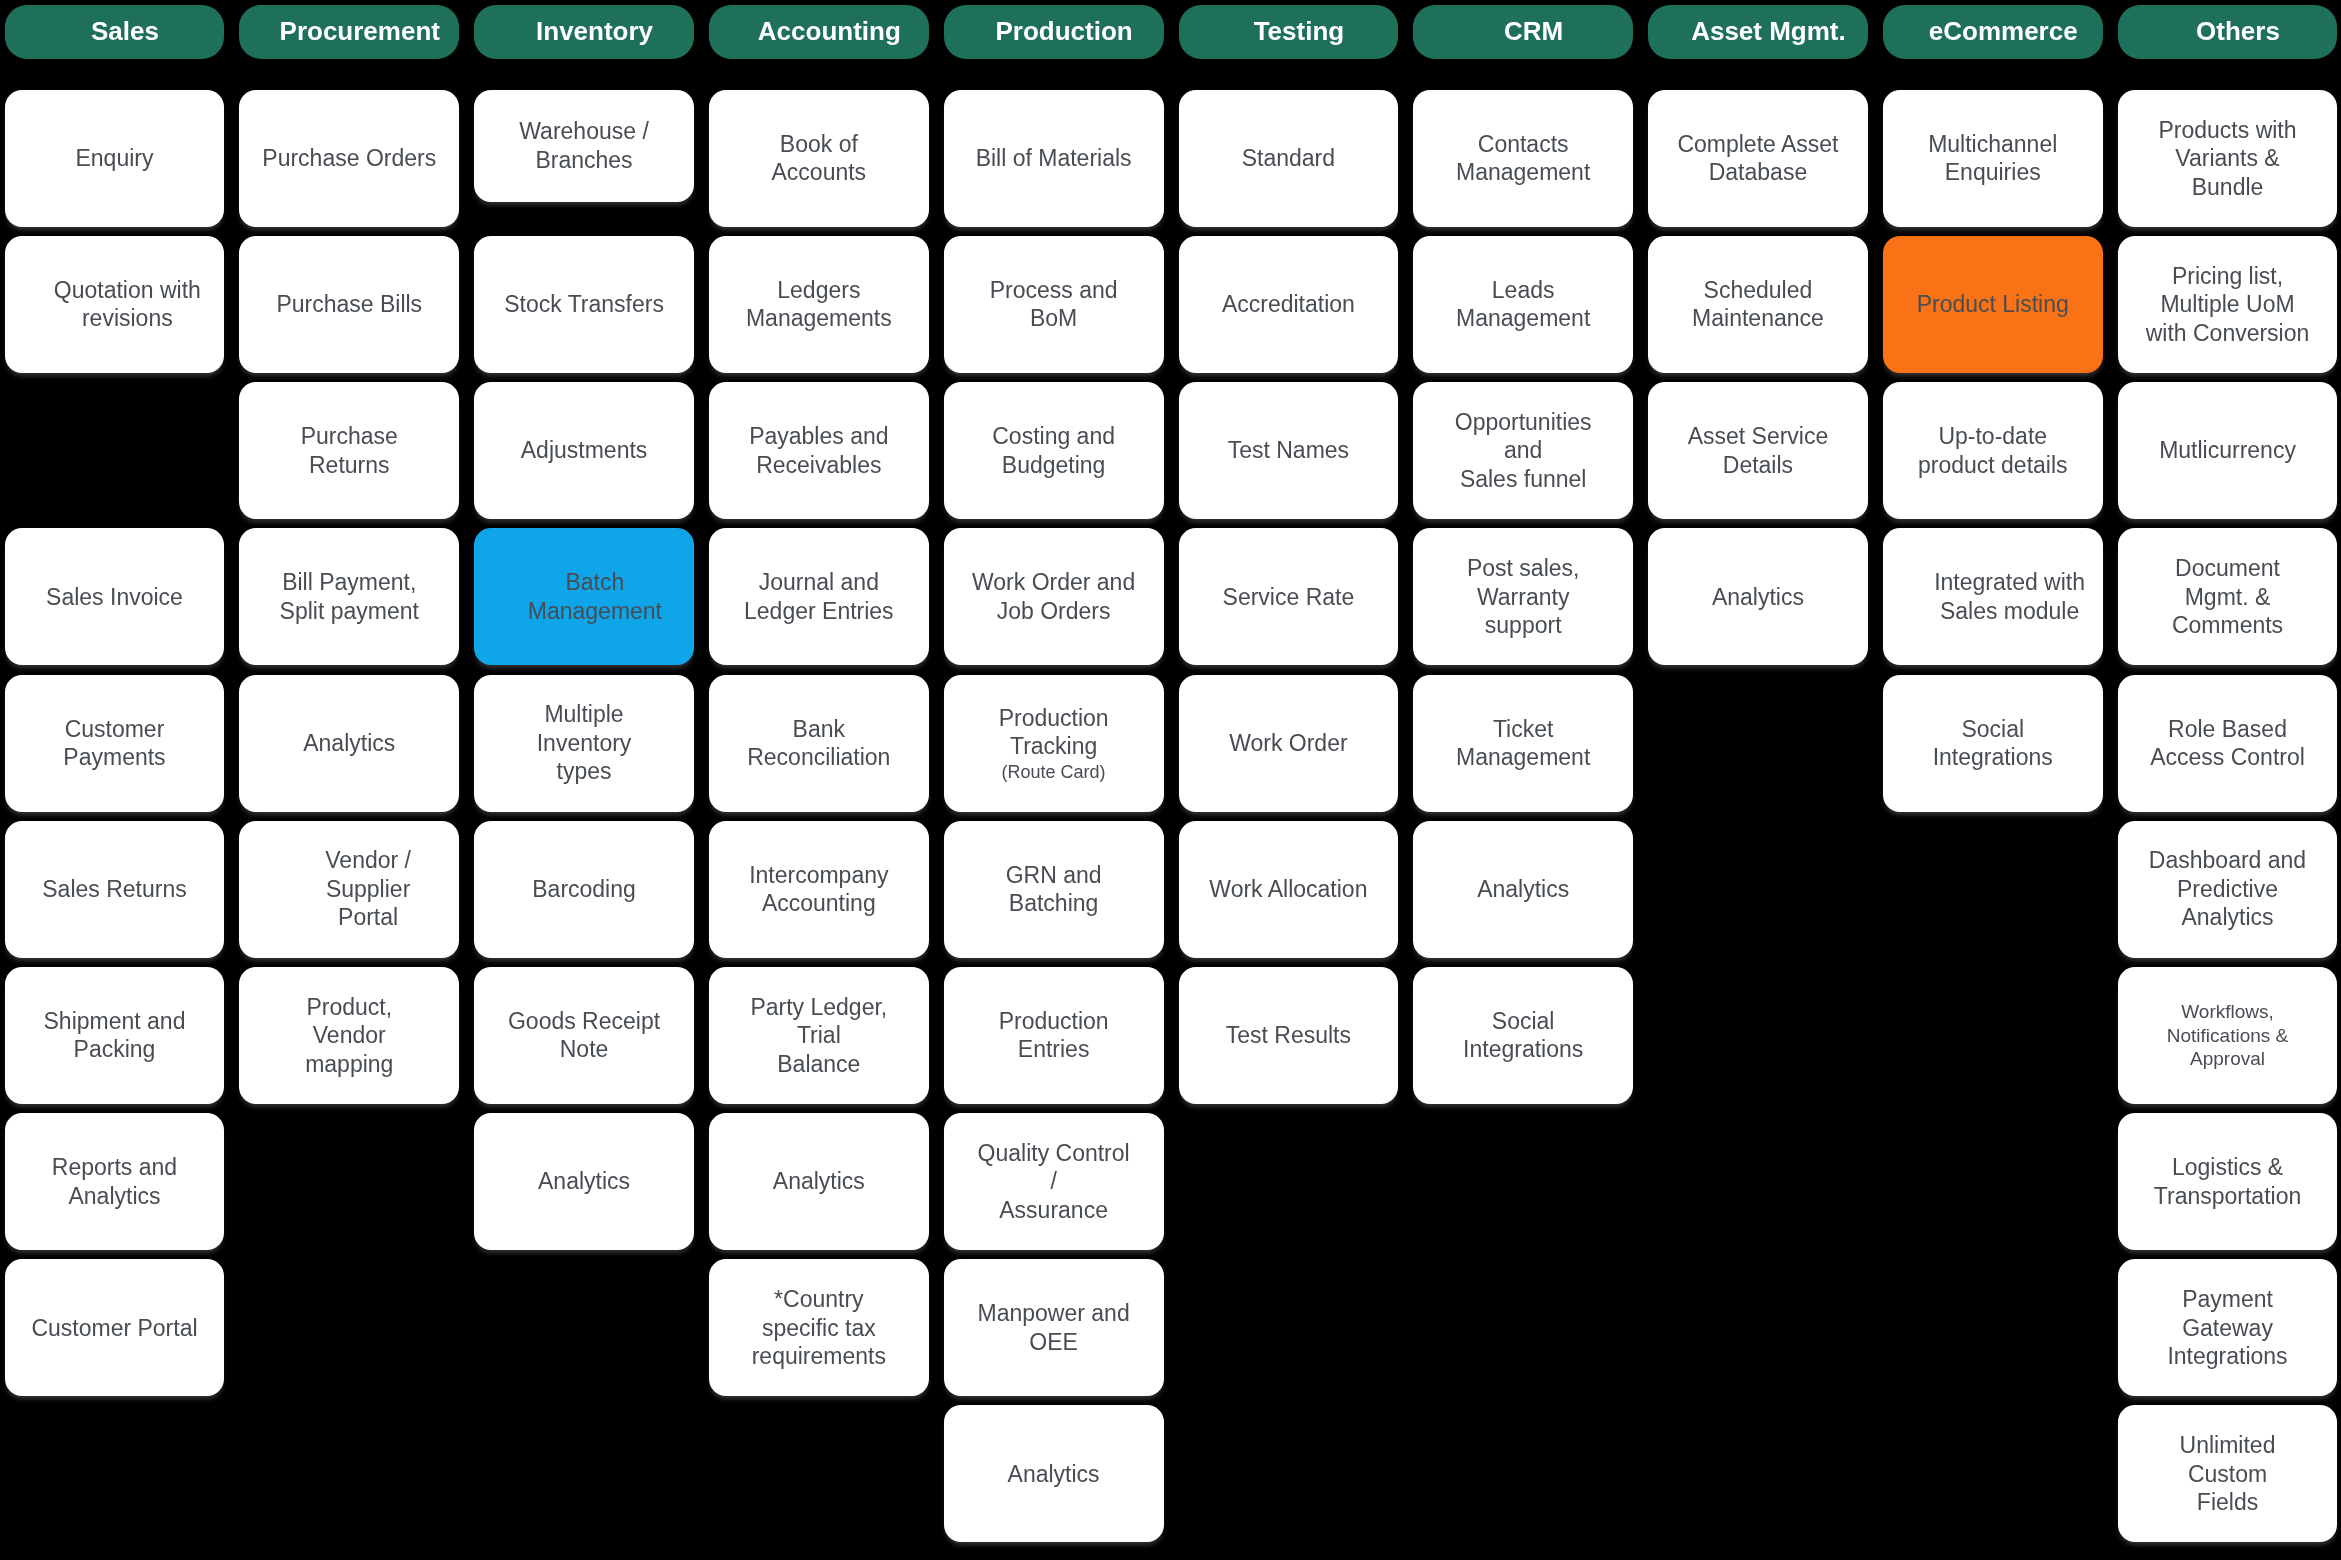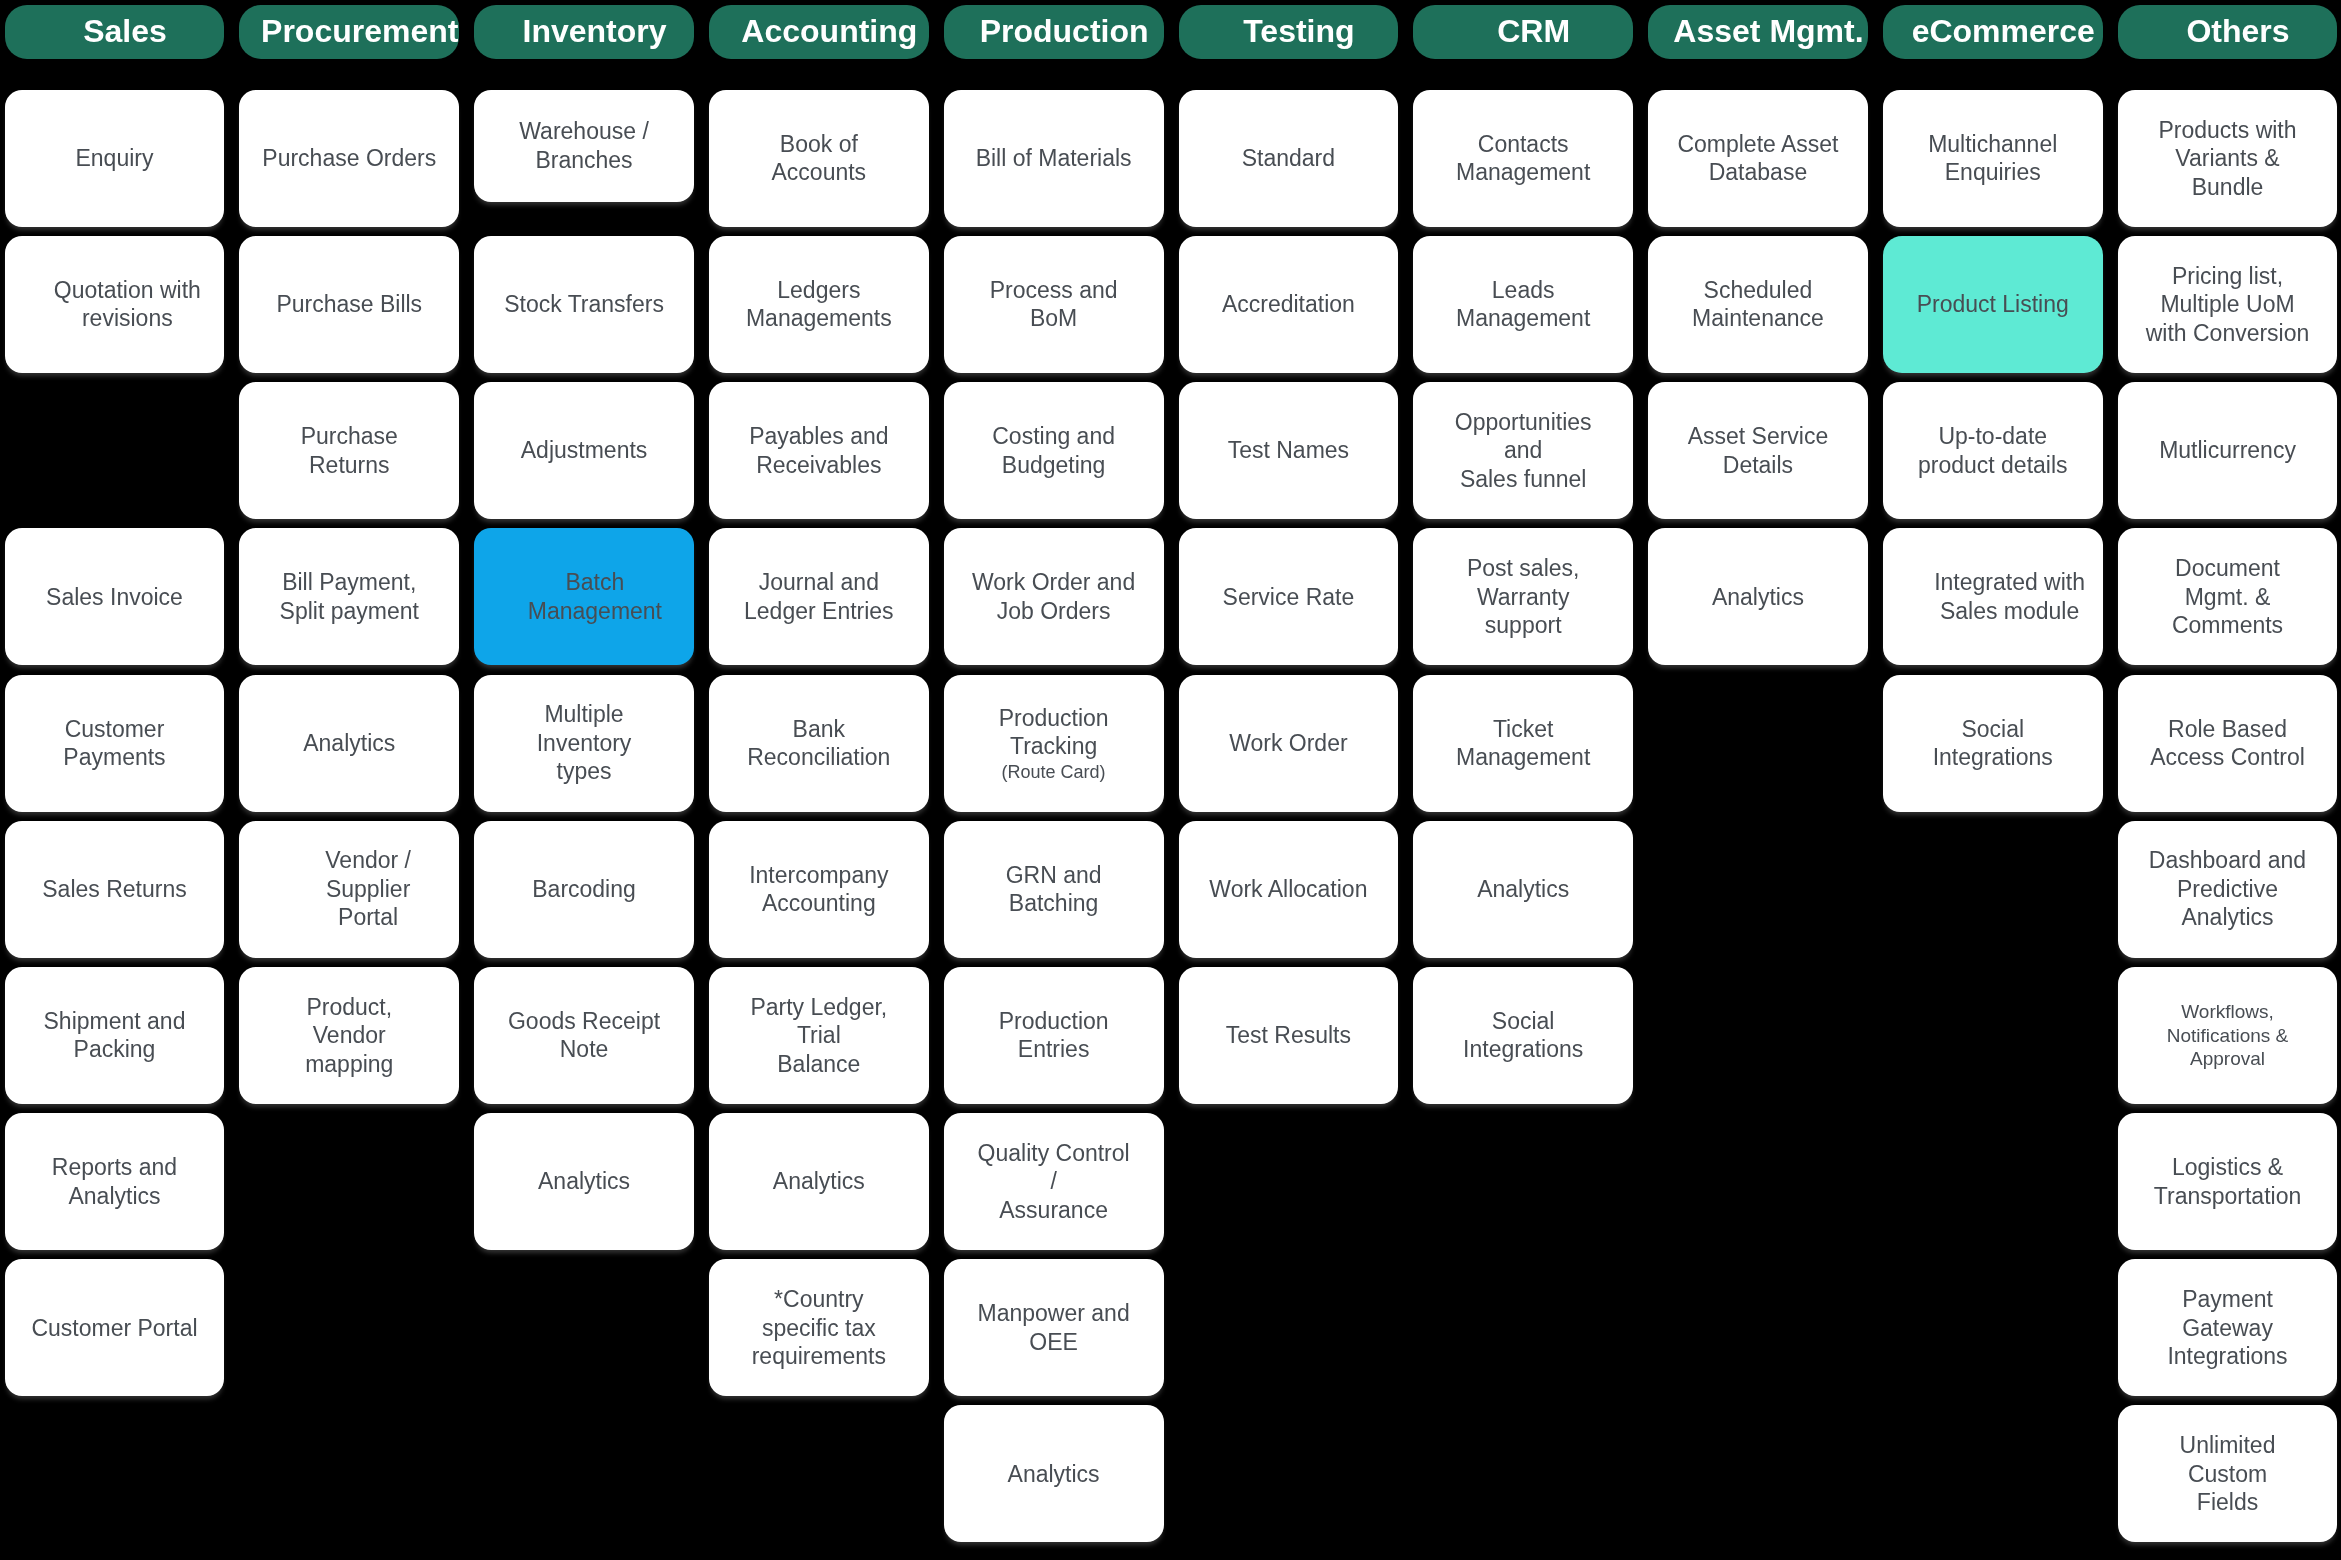--- a/index.html
+++ b/index.html
@@ -25,21 +25,21 @@
   }
   .module-header {
     height: 54px;
     align-self: start;
     border-radius: 22px;
     background: #1e705a;
     color: #ffffff;
     display: flex;
     align-items: center;
     justify-content: center;
-    font-size: 32px;
+    font-size: 26px;
     font-weight: 700;
     box-shadow: 0 5.7px 8px rgba(0,0,0,0.55);
     padding-left: 21px;
   }
   .card {
     background: #ffffff;
     border-radius: 17px;
     color: #484d53;
     display: flex;
     flex-direction: column;
@@ -302,21 +302,21 @@
 Details</div>
     </div>
     <div class="card card-c7-r3" style="grid-area: 5 / 8; background: rgb(255, 255, 255); color: rgb(72, 77, 83);">
       <div class="card-label">Analytics</div>
     </div>
     <div class="module-header" style="grid-area: 1 / 9; background: rgb(30, 112, 90); color: rgb(255, 255, 255);">eCommerce</div>
     <div class="card card-c8-r0" style="grid-area: 2 / 9; background: rgb(255, 255, 255); color: rgb(72, 77, 83);">
       <div class="card-label">Multichannel
 Enquiries</div>
     </div>
-    <div class="card card-c8-r1" style="grid-area: 3 / 9; background: #5eead4; color: rgb(72, 77, 83); border-radius: 19px;">
+    <div class="card card-c8-r1" style="grid-area: 3 / 9; background: #f97316; color: rgb(72, 77, 83);">
       <div class="card-label">Product Listing</div>
     </div>
     <div class="card card-c8-r2" style="grid-area: 4 / 9; background: rgb(255, 255, 255); color: rgb(72, 77, 83); align-items: center;">
       <div class="card-label">Up-to-date
 product details</div>
     </div>
     <div class="card card-c8-r3" style="grid-area: 5 / 9; background: rgb(255, 255, 255); color: rgb(72, 77, 83); padding-left: 44px;">
       <div class="card-label">Integrated with
 Sales module</div>
     </div>

